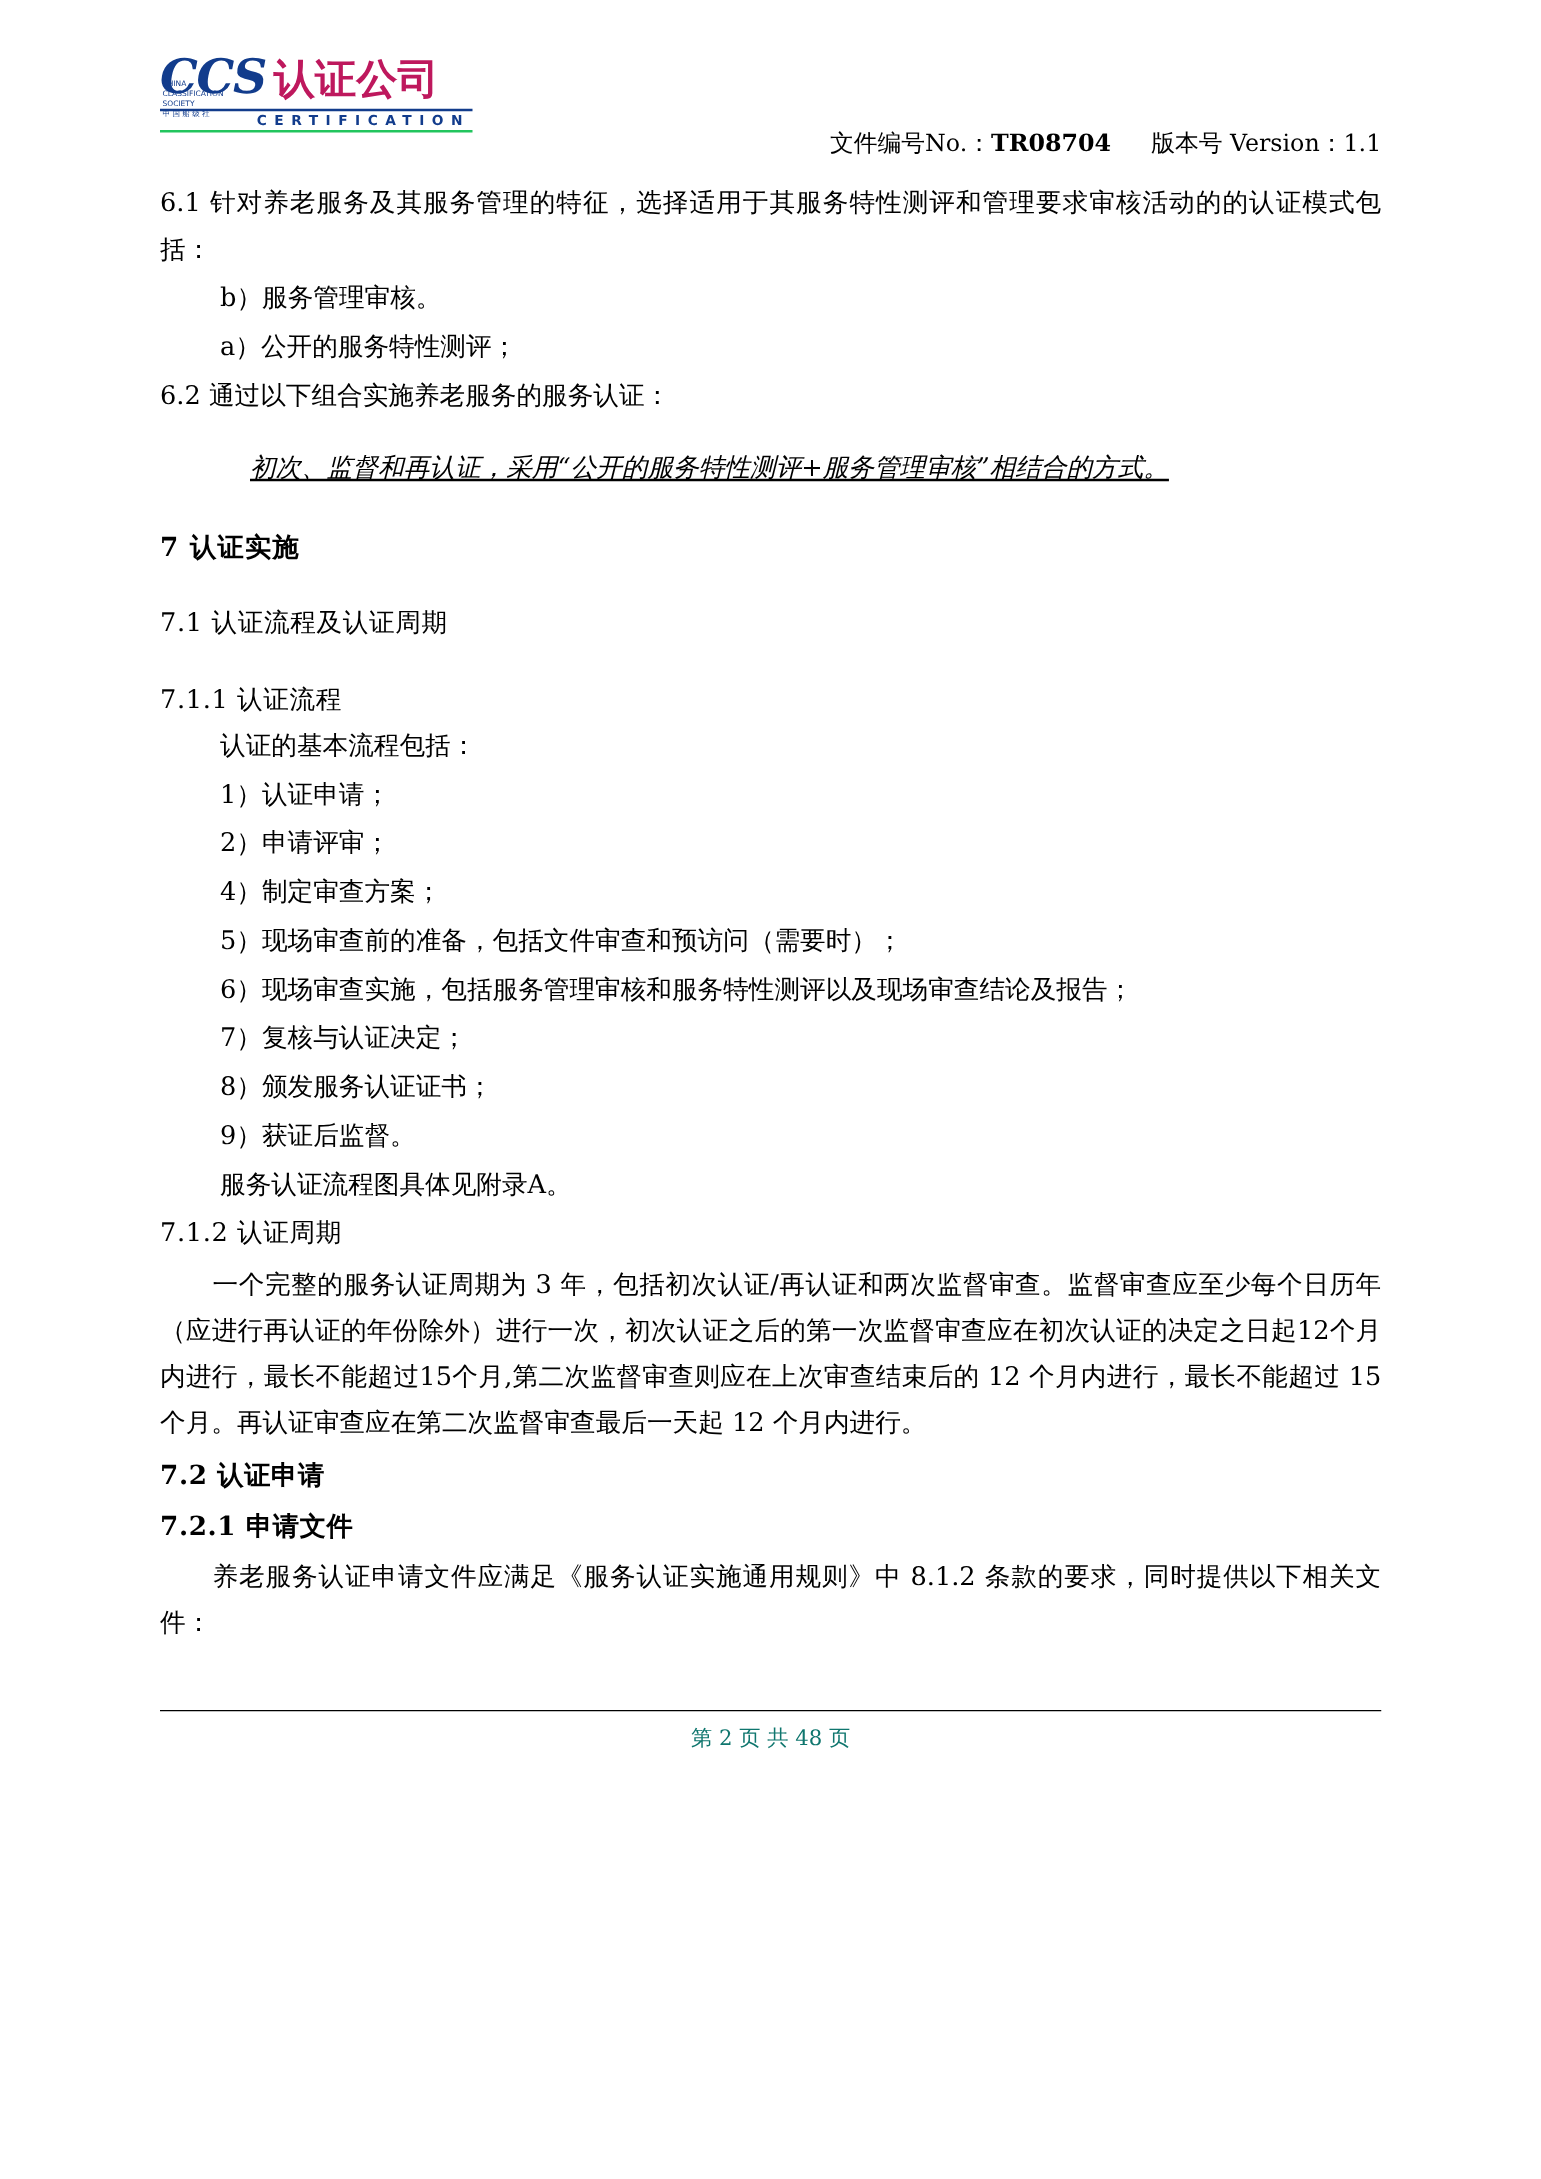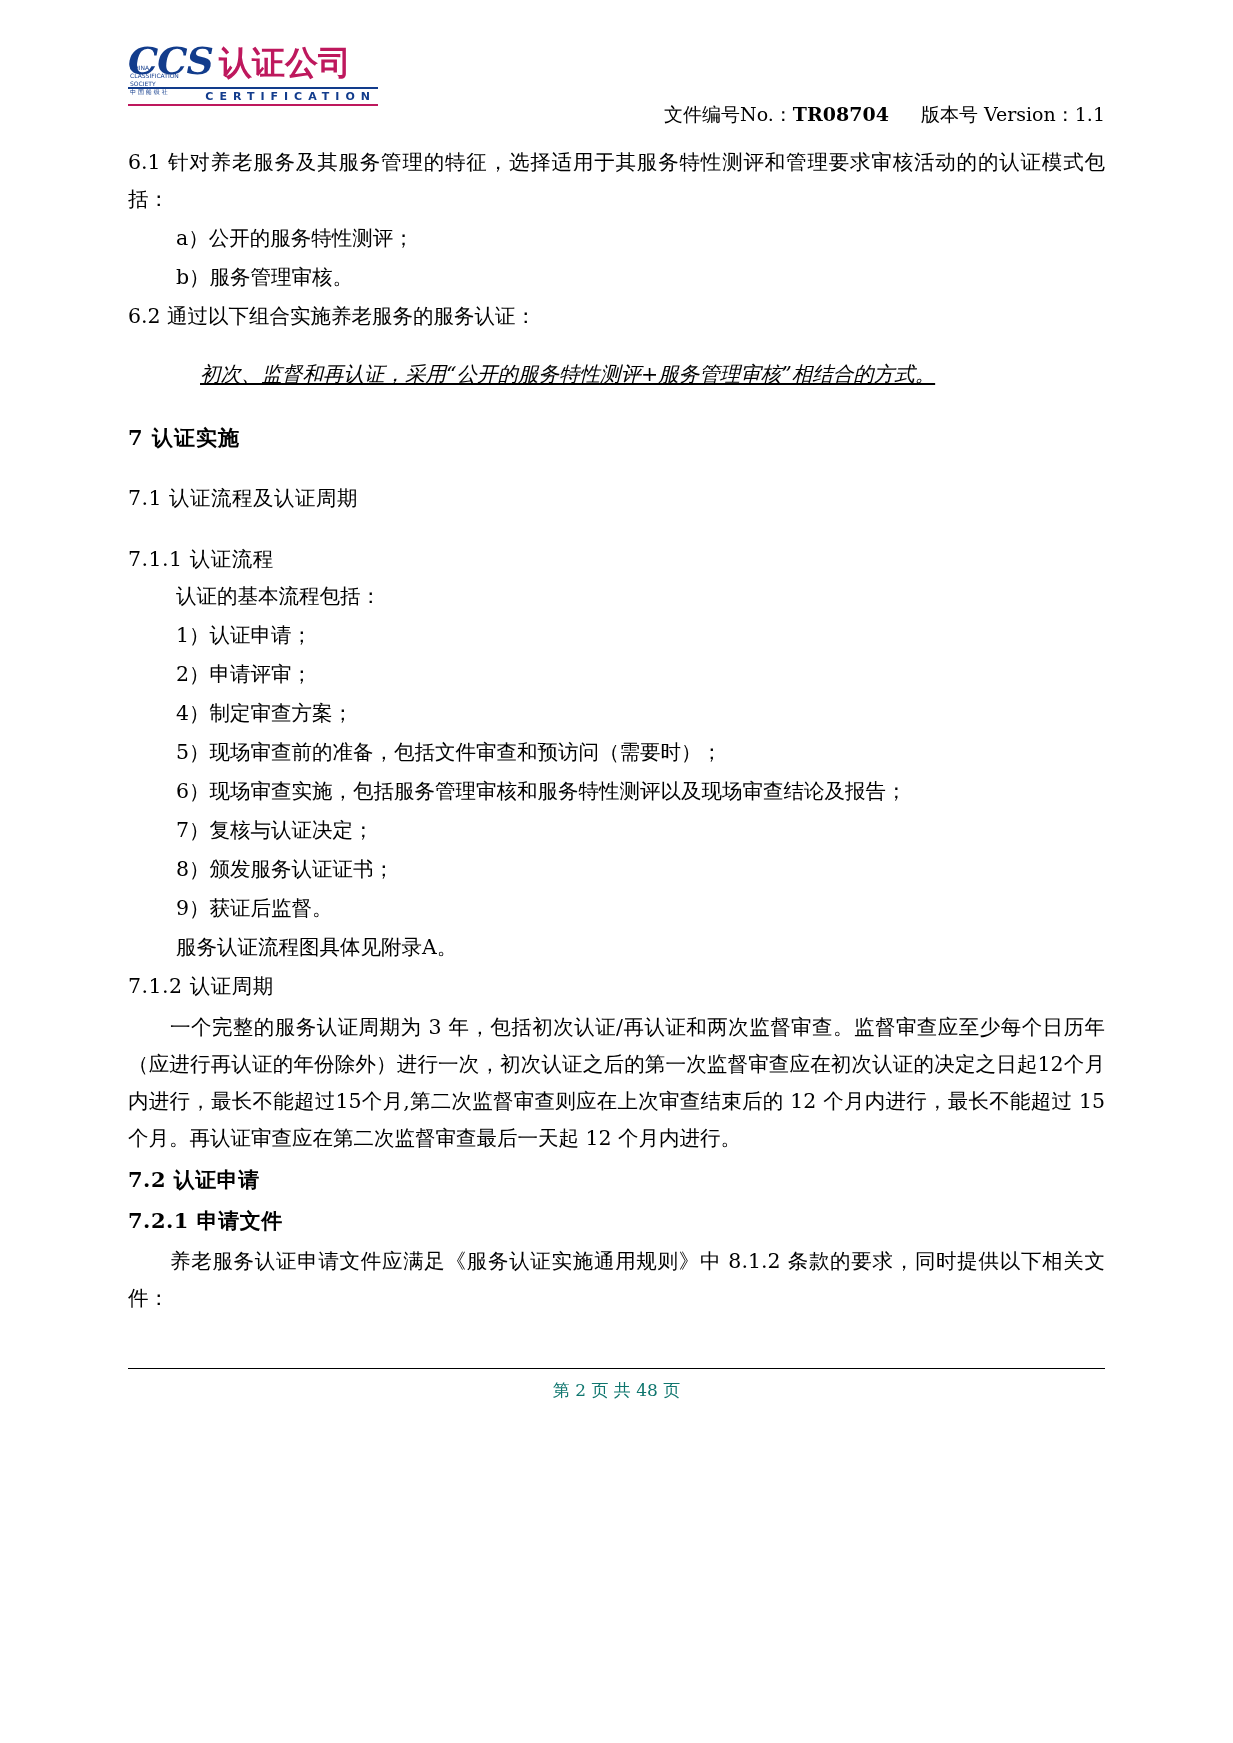--- a/index.html
+++ b/index.html
@@ -53,21 +53,21 @@
   .logo-cn {
     font-size: 33px;
     font-weight: bold;
     margin-left: 6px;
     color: #be185d;
     font-family: "DejaVu Sans", "Liberation Sans", sans-serif;
   }
   .logo-sub {
     margin-top: 1px;
     border-top: 2px solid #123c8c;
-    border-bottom: 2px solid #be185d;
+    border-bottom: 2px solid #22c55e;
     font-size: 11px;
     letter-spacing: 6px;
     color: #123c8c;
     text-align: right;
     padding: 1px 2px 1px 0;
     font-family: "DejaVu Sans", "Liberation Sans", sans-serif;
     font-weight: bold;
   }
   .logo-badge {
     position: absolute;
@@ -180,22 +180,22 @@
     <div class="header-right">
       <span class="docno-label">文件编号No.：</span><span class="docno-val">TR08704</span>
       <span class="ver">版本号 Version：</span><span>1.1</span>
     </div>
   </div>
 
   <div class="content">
 
     <p class="para">6.1 针对养老服务及其服务管理的特征，选择适用于其服务特性测评和管理要求审核活动的的认证模式包括：</p>
 
+    <p class="para lvl-a">b）服务管理审核。</p>
     <p class="para lvl-a">a）公开的服务特性测评；</p>
-    <p class="para lvl-a">b）服务管理审核。</p>
 
     <p class="para">6.2 通过以下组合实施养老服务的服务认证：</p>
 
     <p class="redline">初次、监督和再认证，采用“公开的服务特性测评+服务管理审核”相结合的方式。</p>
 
     <h2 class="section">7 认证实施</h2>
 
     <p class="sub-head">7.1 认证流程及认证周期</p>
 
     <p class="sub-head2">7.1.1 认证流程</p>

